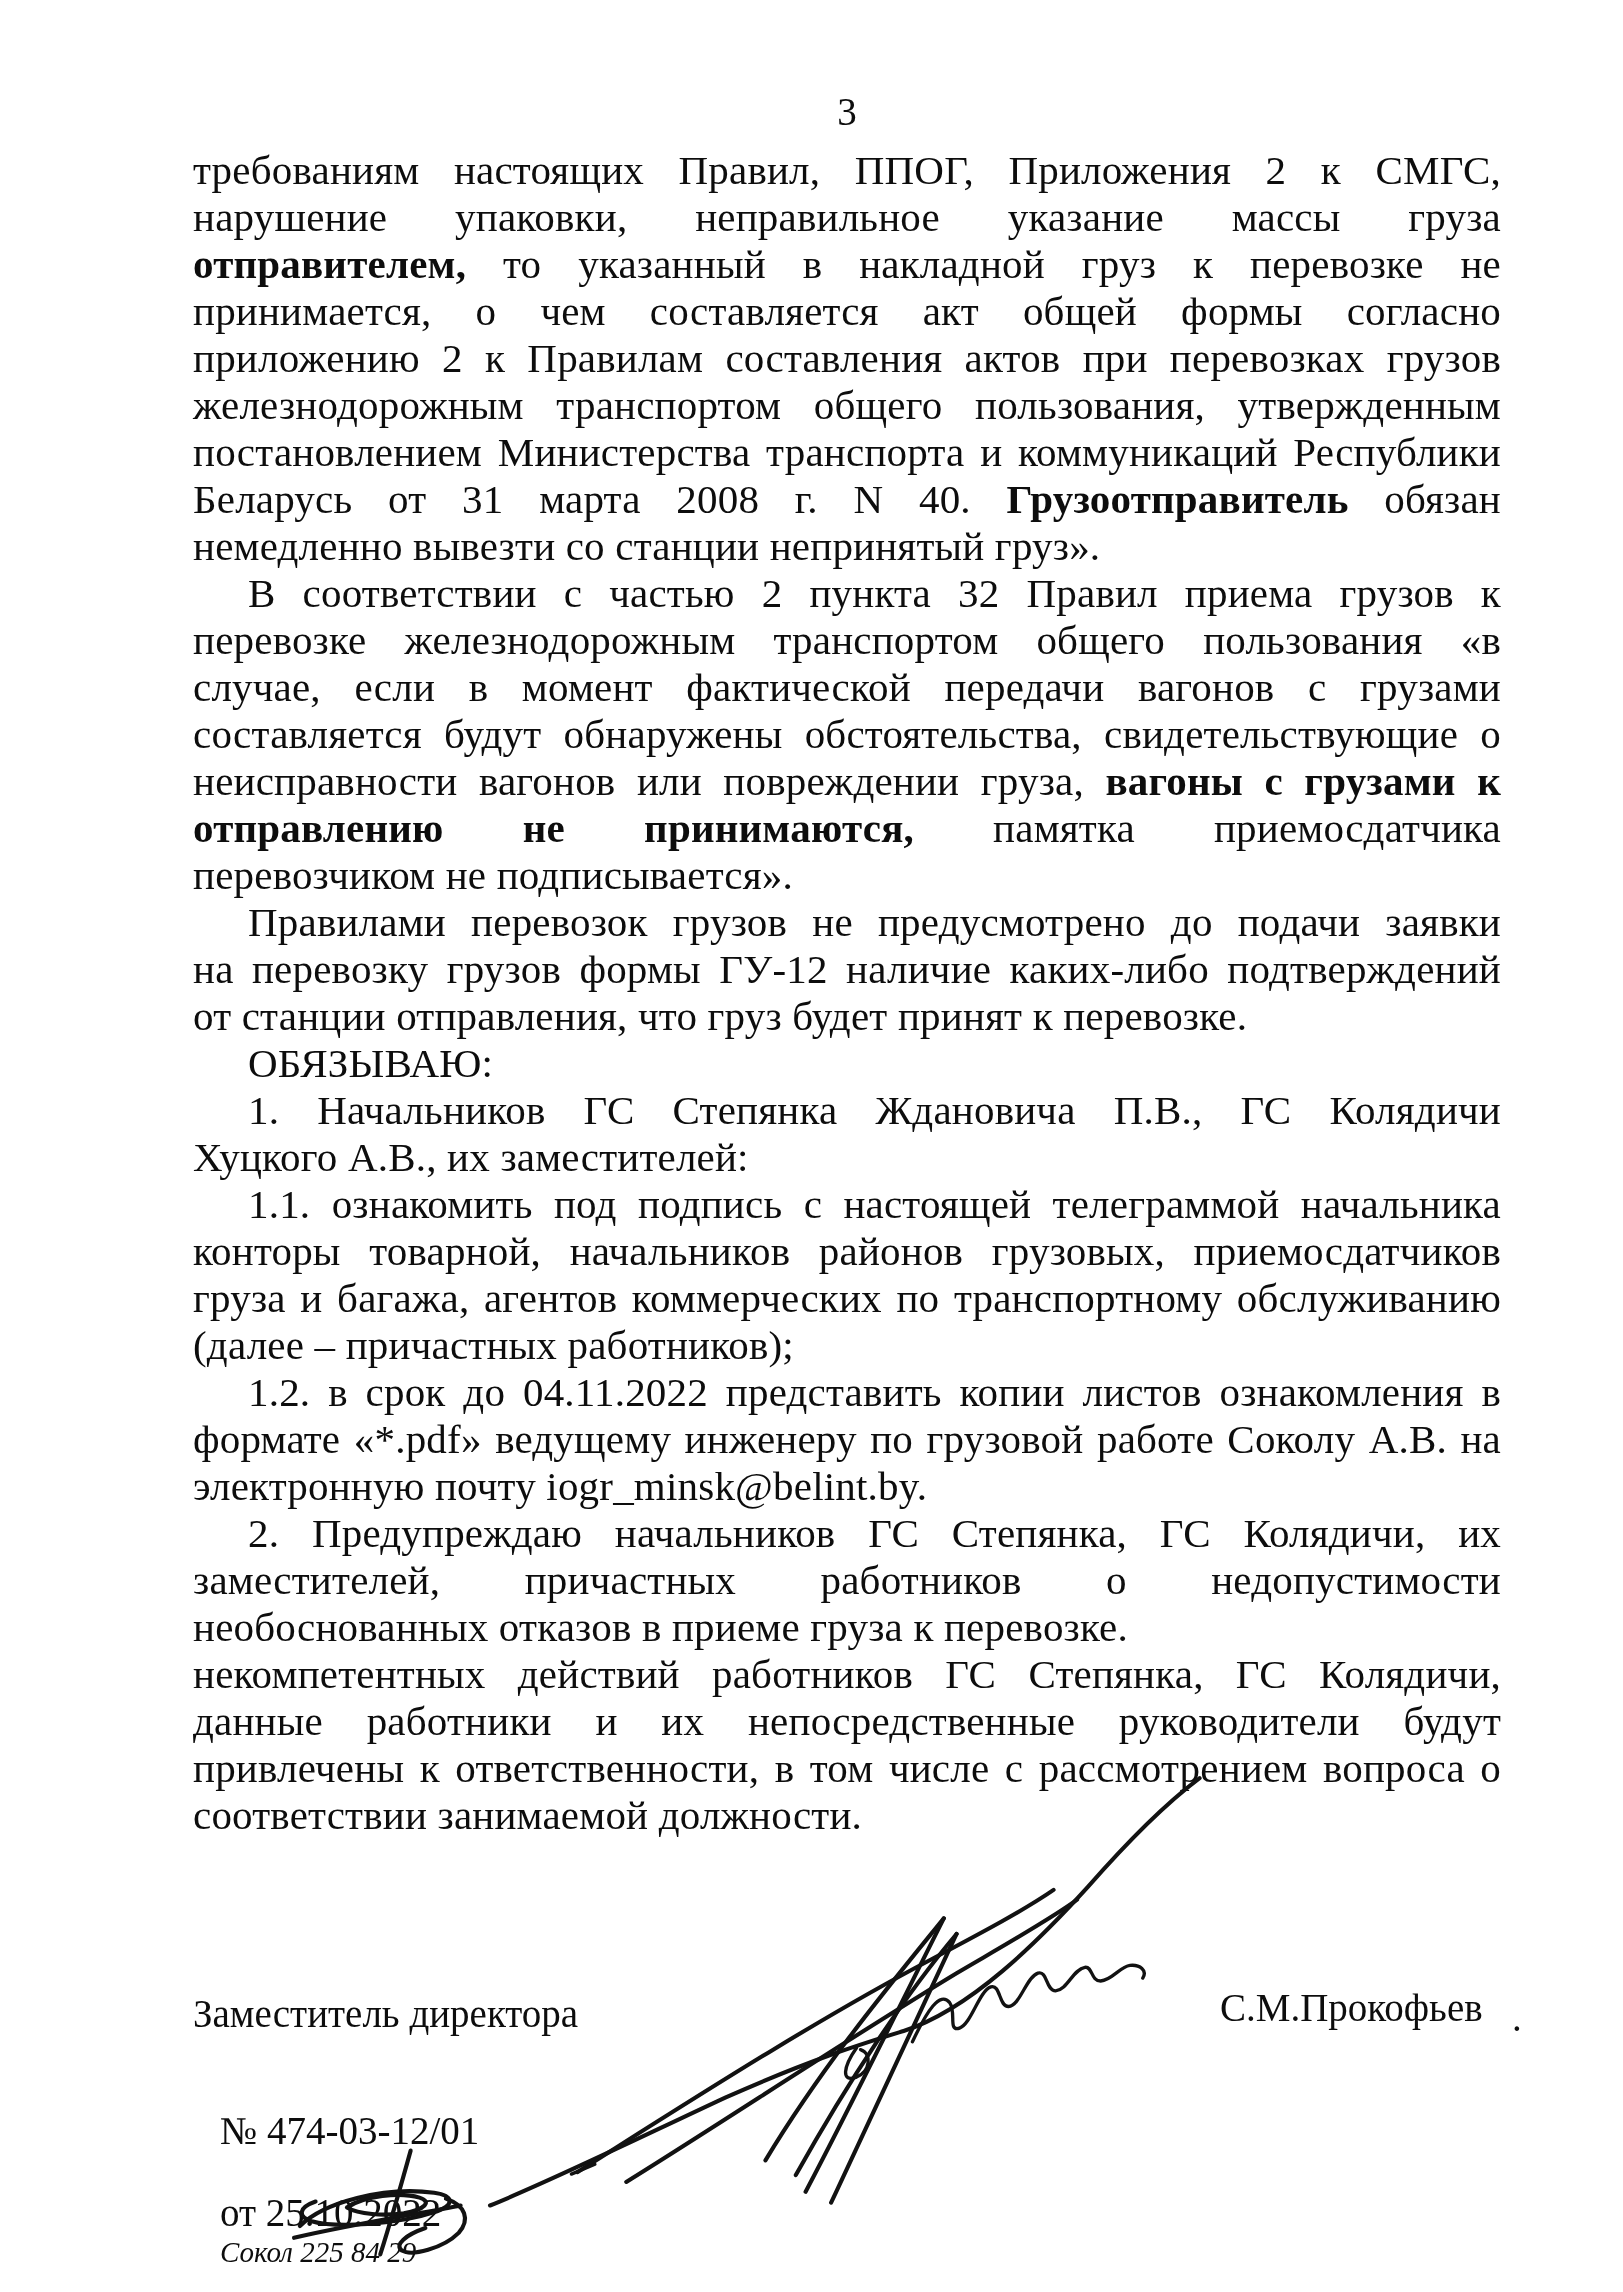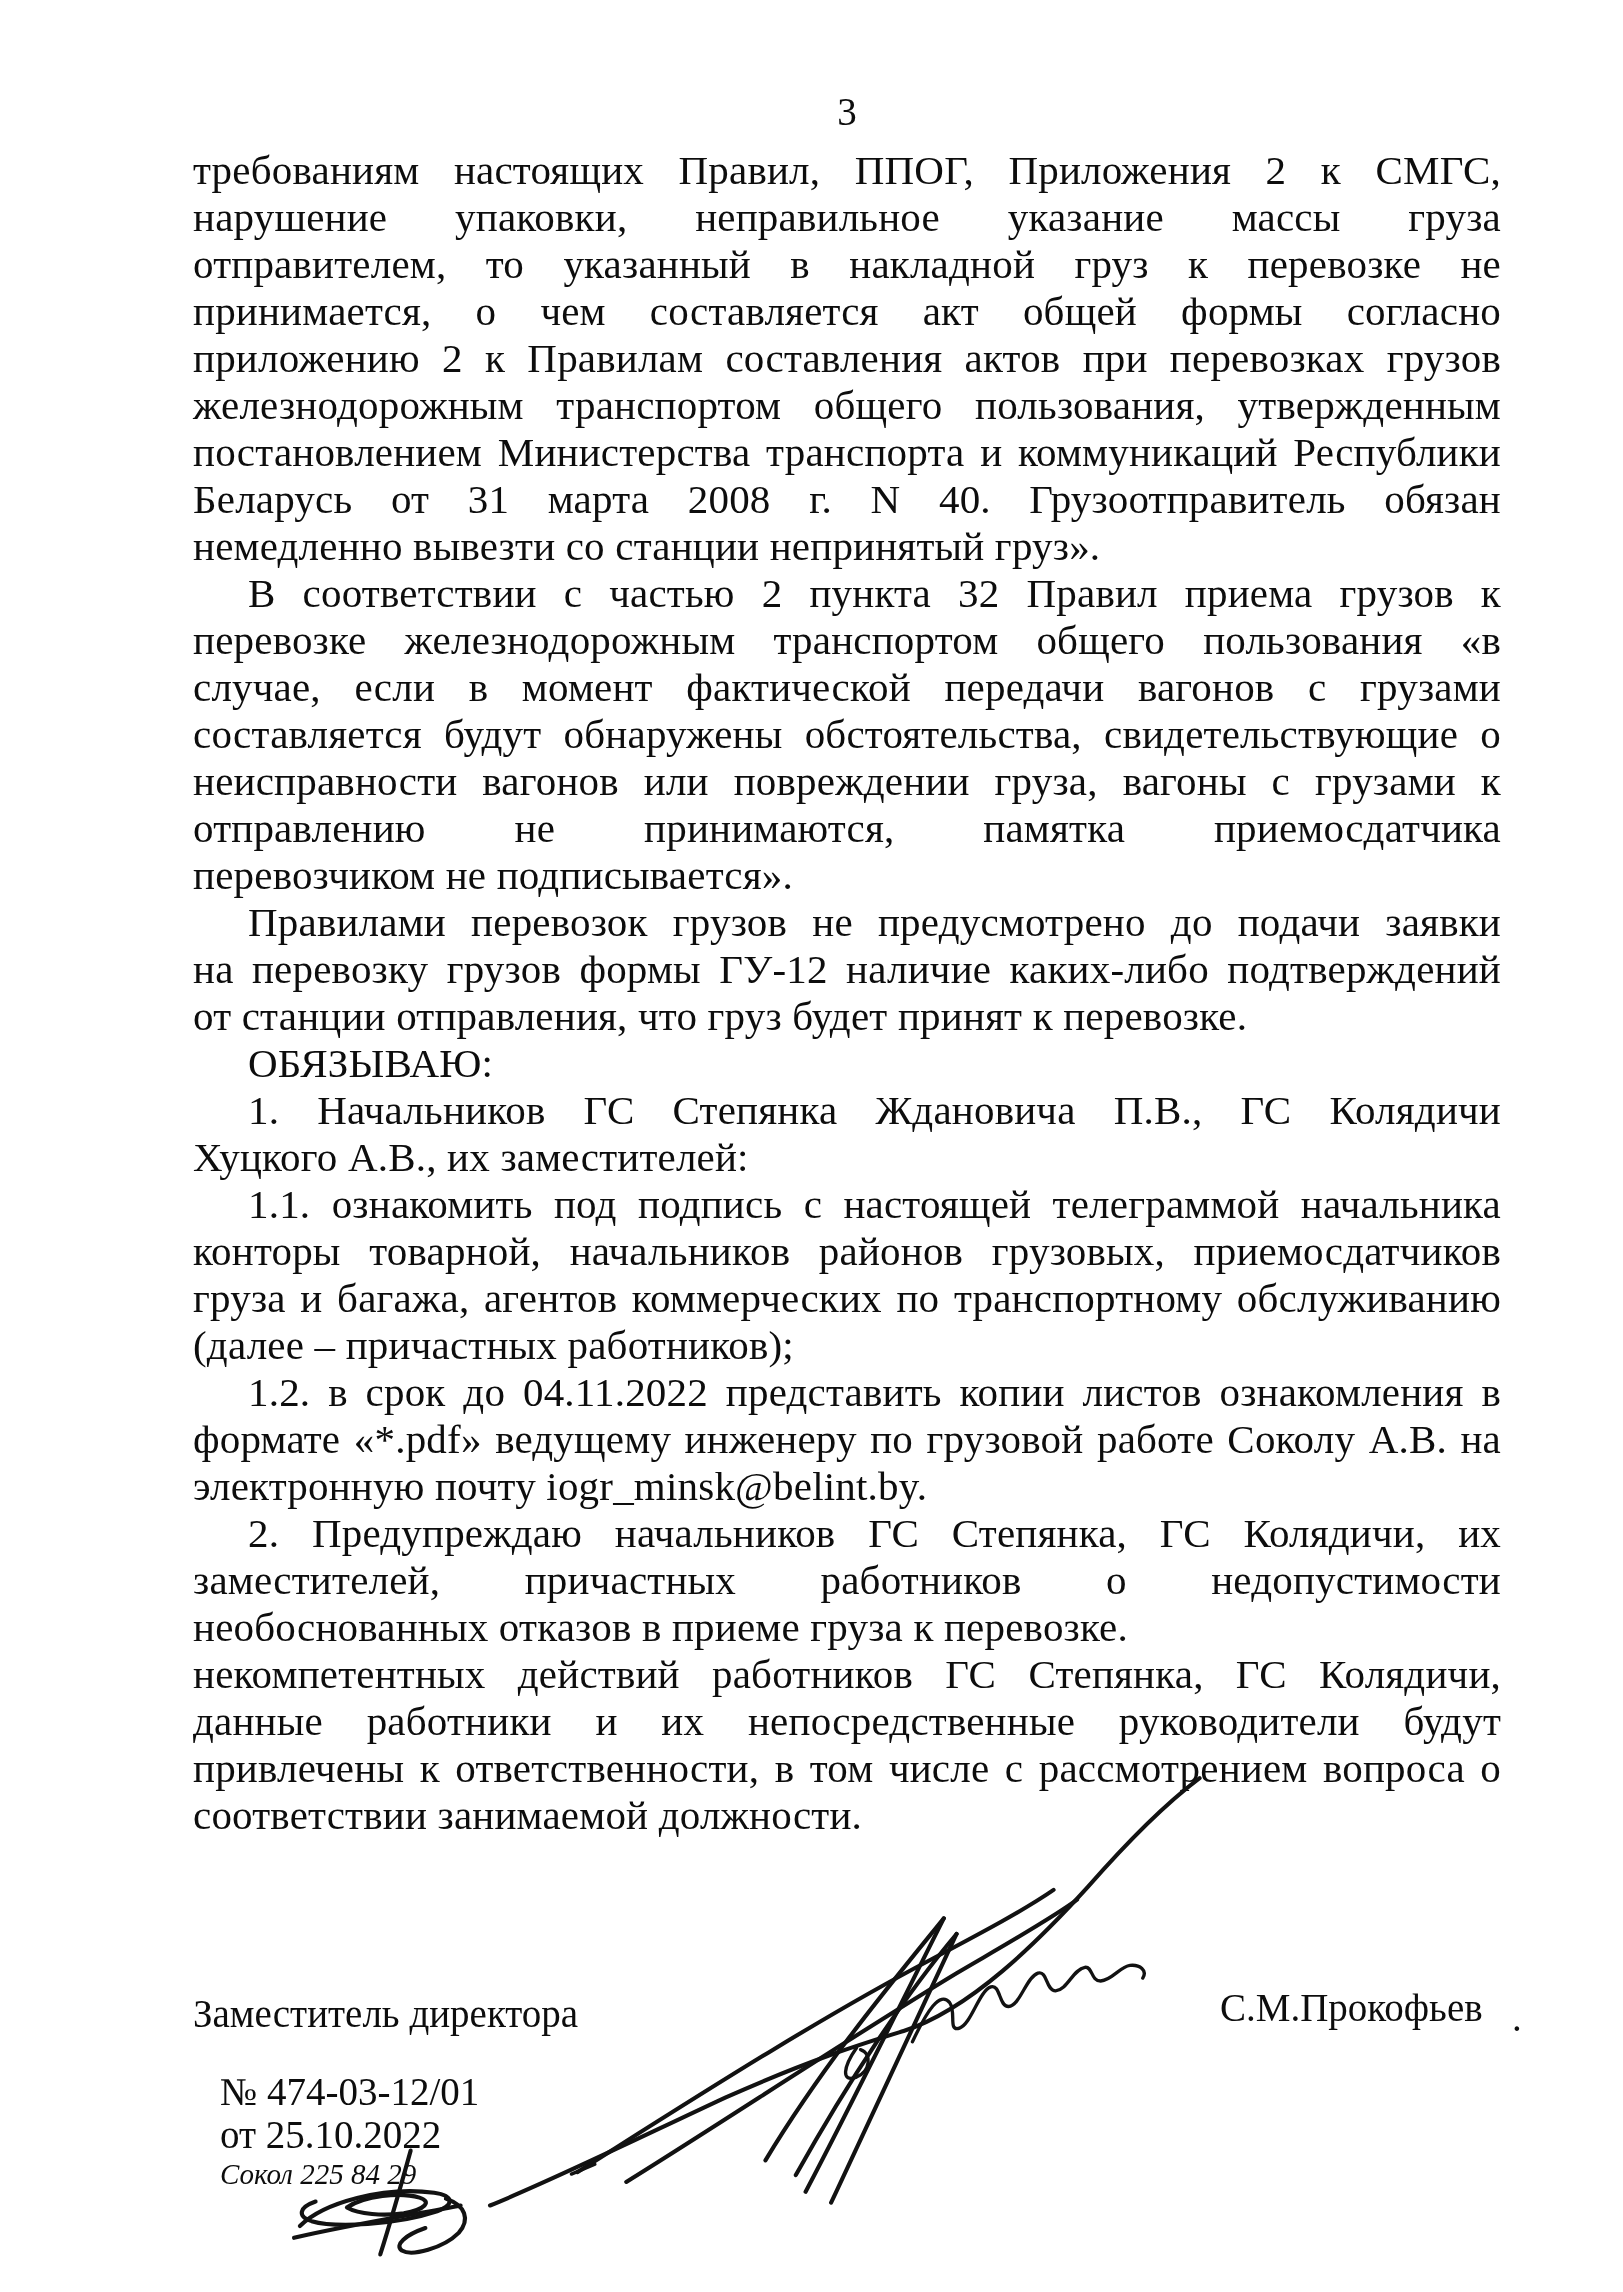--- a/index.html
+++ b/index.html
@@ -28,38 +28,38 @@
     white-space:nowrap;
     text-align:left;
     letter-spacing:0.2px;
   }
   .line.just{
     text-align:justify;
     text-align-last:justify;
     -moz-text-align-last:justify;
   }
   .line.ind{padding-left:55px;}
-  .b{font-weight:normal;}
+  .b{font-weight:bold;}
   .sig-label{
     position:absolute;left:193px;top:1992px;
     font-size:39px;line-height:43px;
   }
   .sig-name{
     position:absolute;left:1220px;top:1986px;
     font-size:39px;line-height:43px;
   }
   .sig-dot{
     position:absolute;left:1512px;top:1996px;
     font-size:39px;line-height:43px;
   }
   .footer{
     position:absolute;left:220px;top:2070px;
   }
   .footer .f-line{
-    font-size:39px;line-height:43px;
+    font-size:39px;line-height:43px;margin-top:39px;
   }
   .footer .f-small{
     font-size:29px;line-height:37px;font-style:italic;
   }
   .signature{
     position:absolute;left:0;top:0;width:1623px;height:2293px;
     pointer-events:none;
   }
   .signature path{
     fill:none;

